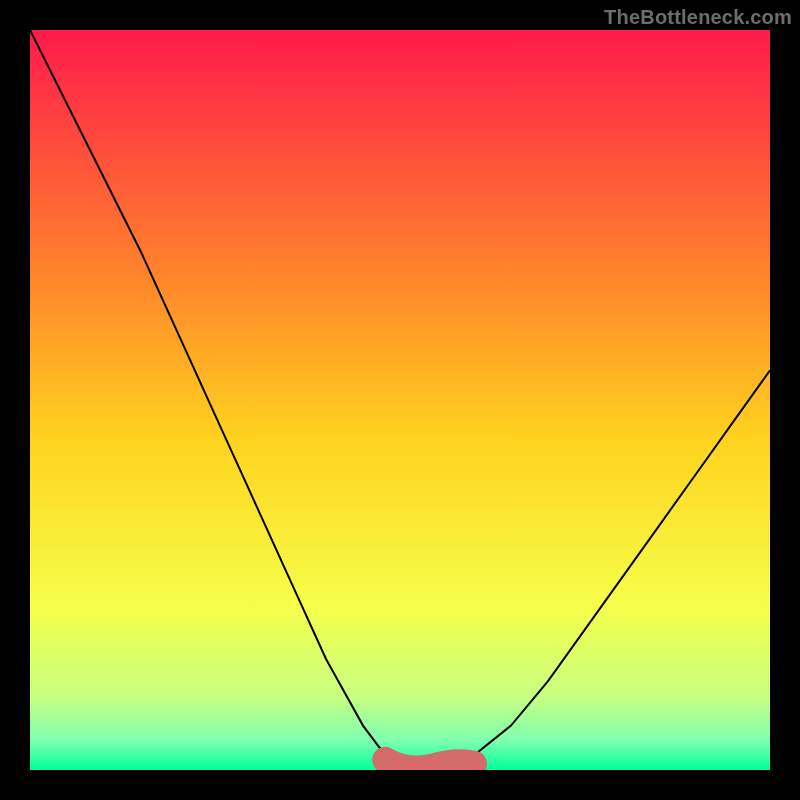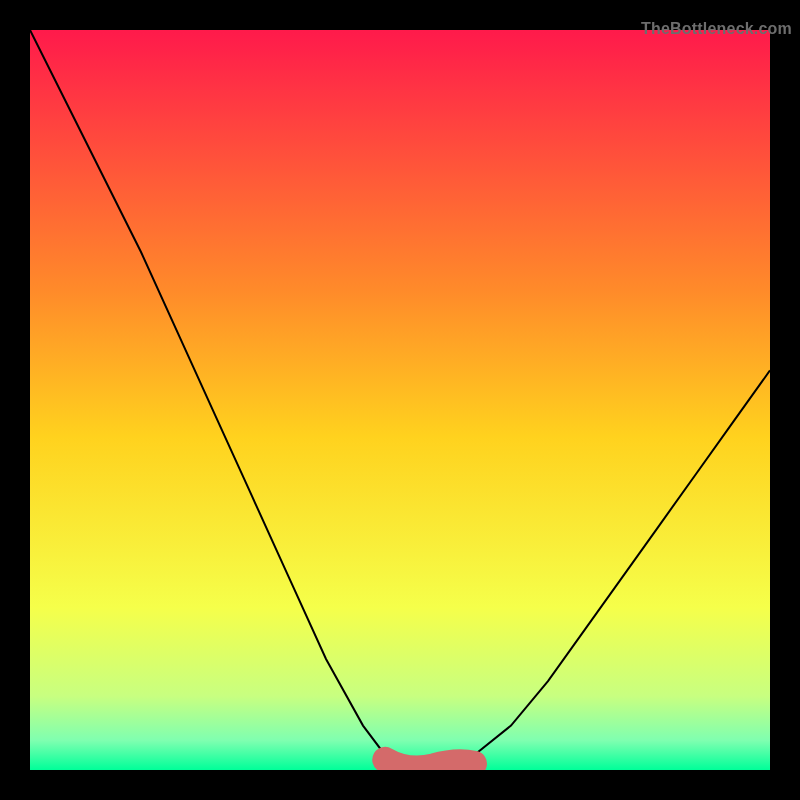--- a/index.html
+++ b/index.html
@@ -20,24 +20,24 @@
   .plot {
     position: absolute;
     left: 30px;
     top: 30px;
     width: 740px;
     height: 740px;
     overflow: hidden;
   }
   .watermark {
     position: absolute;
-    top: 20px;
+    top: 6px;
     right: 8px;
     color: #6d6d6d;
-    font-size: 16px;
+    font-size: 20px;
     font-weight: 600;
     letter-spacing: 0.2px;
     user-select: none;
   }
   svg { display: block; }
 </style>
 </head>
 <body>
 
 <div class="frame">

